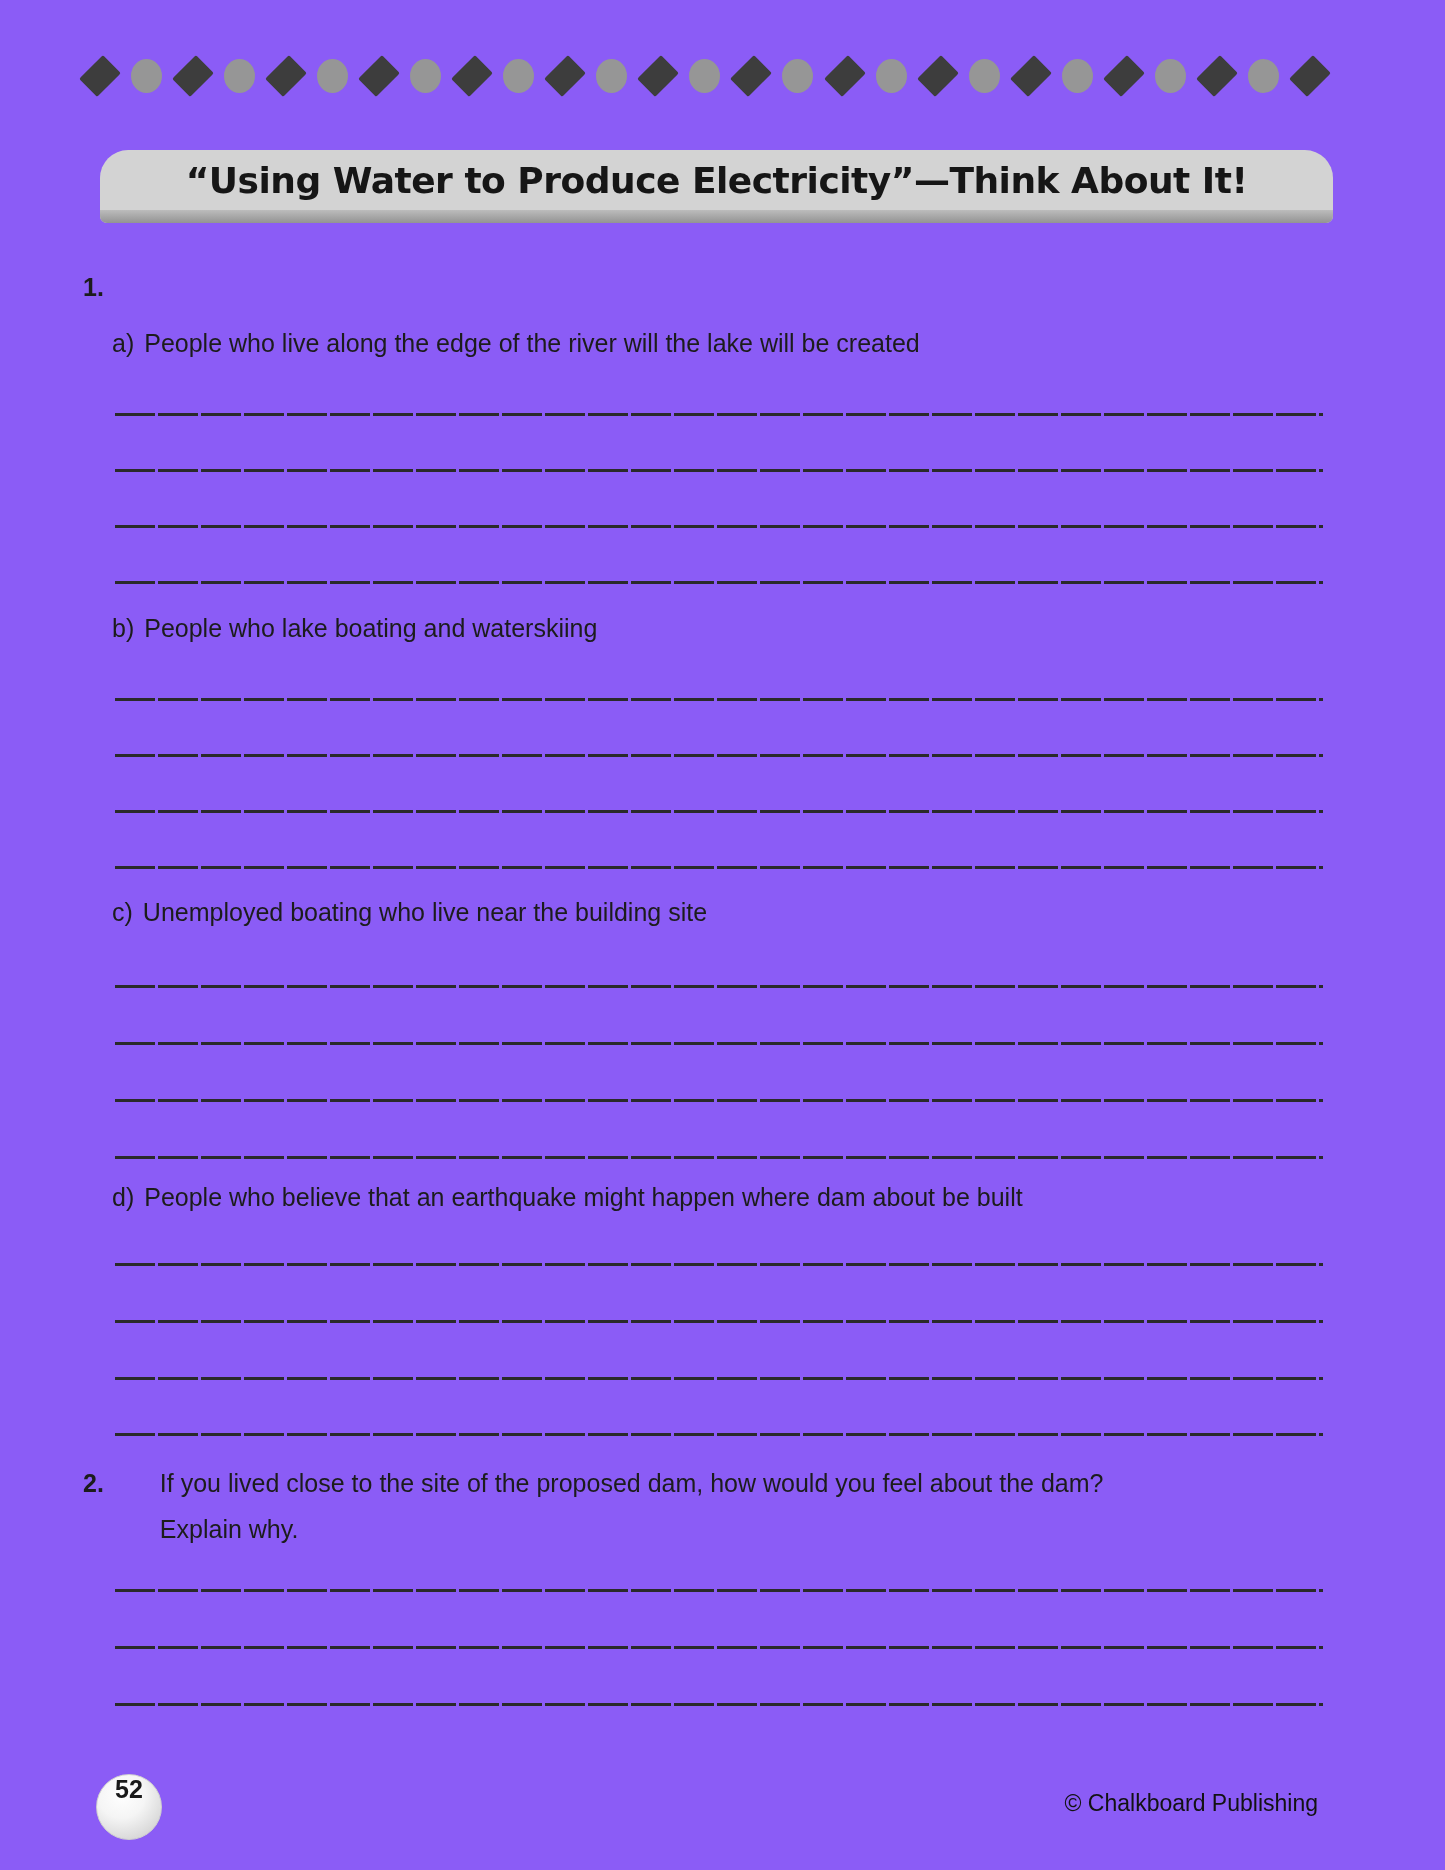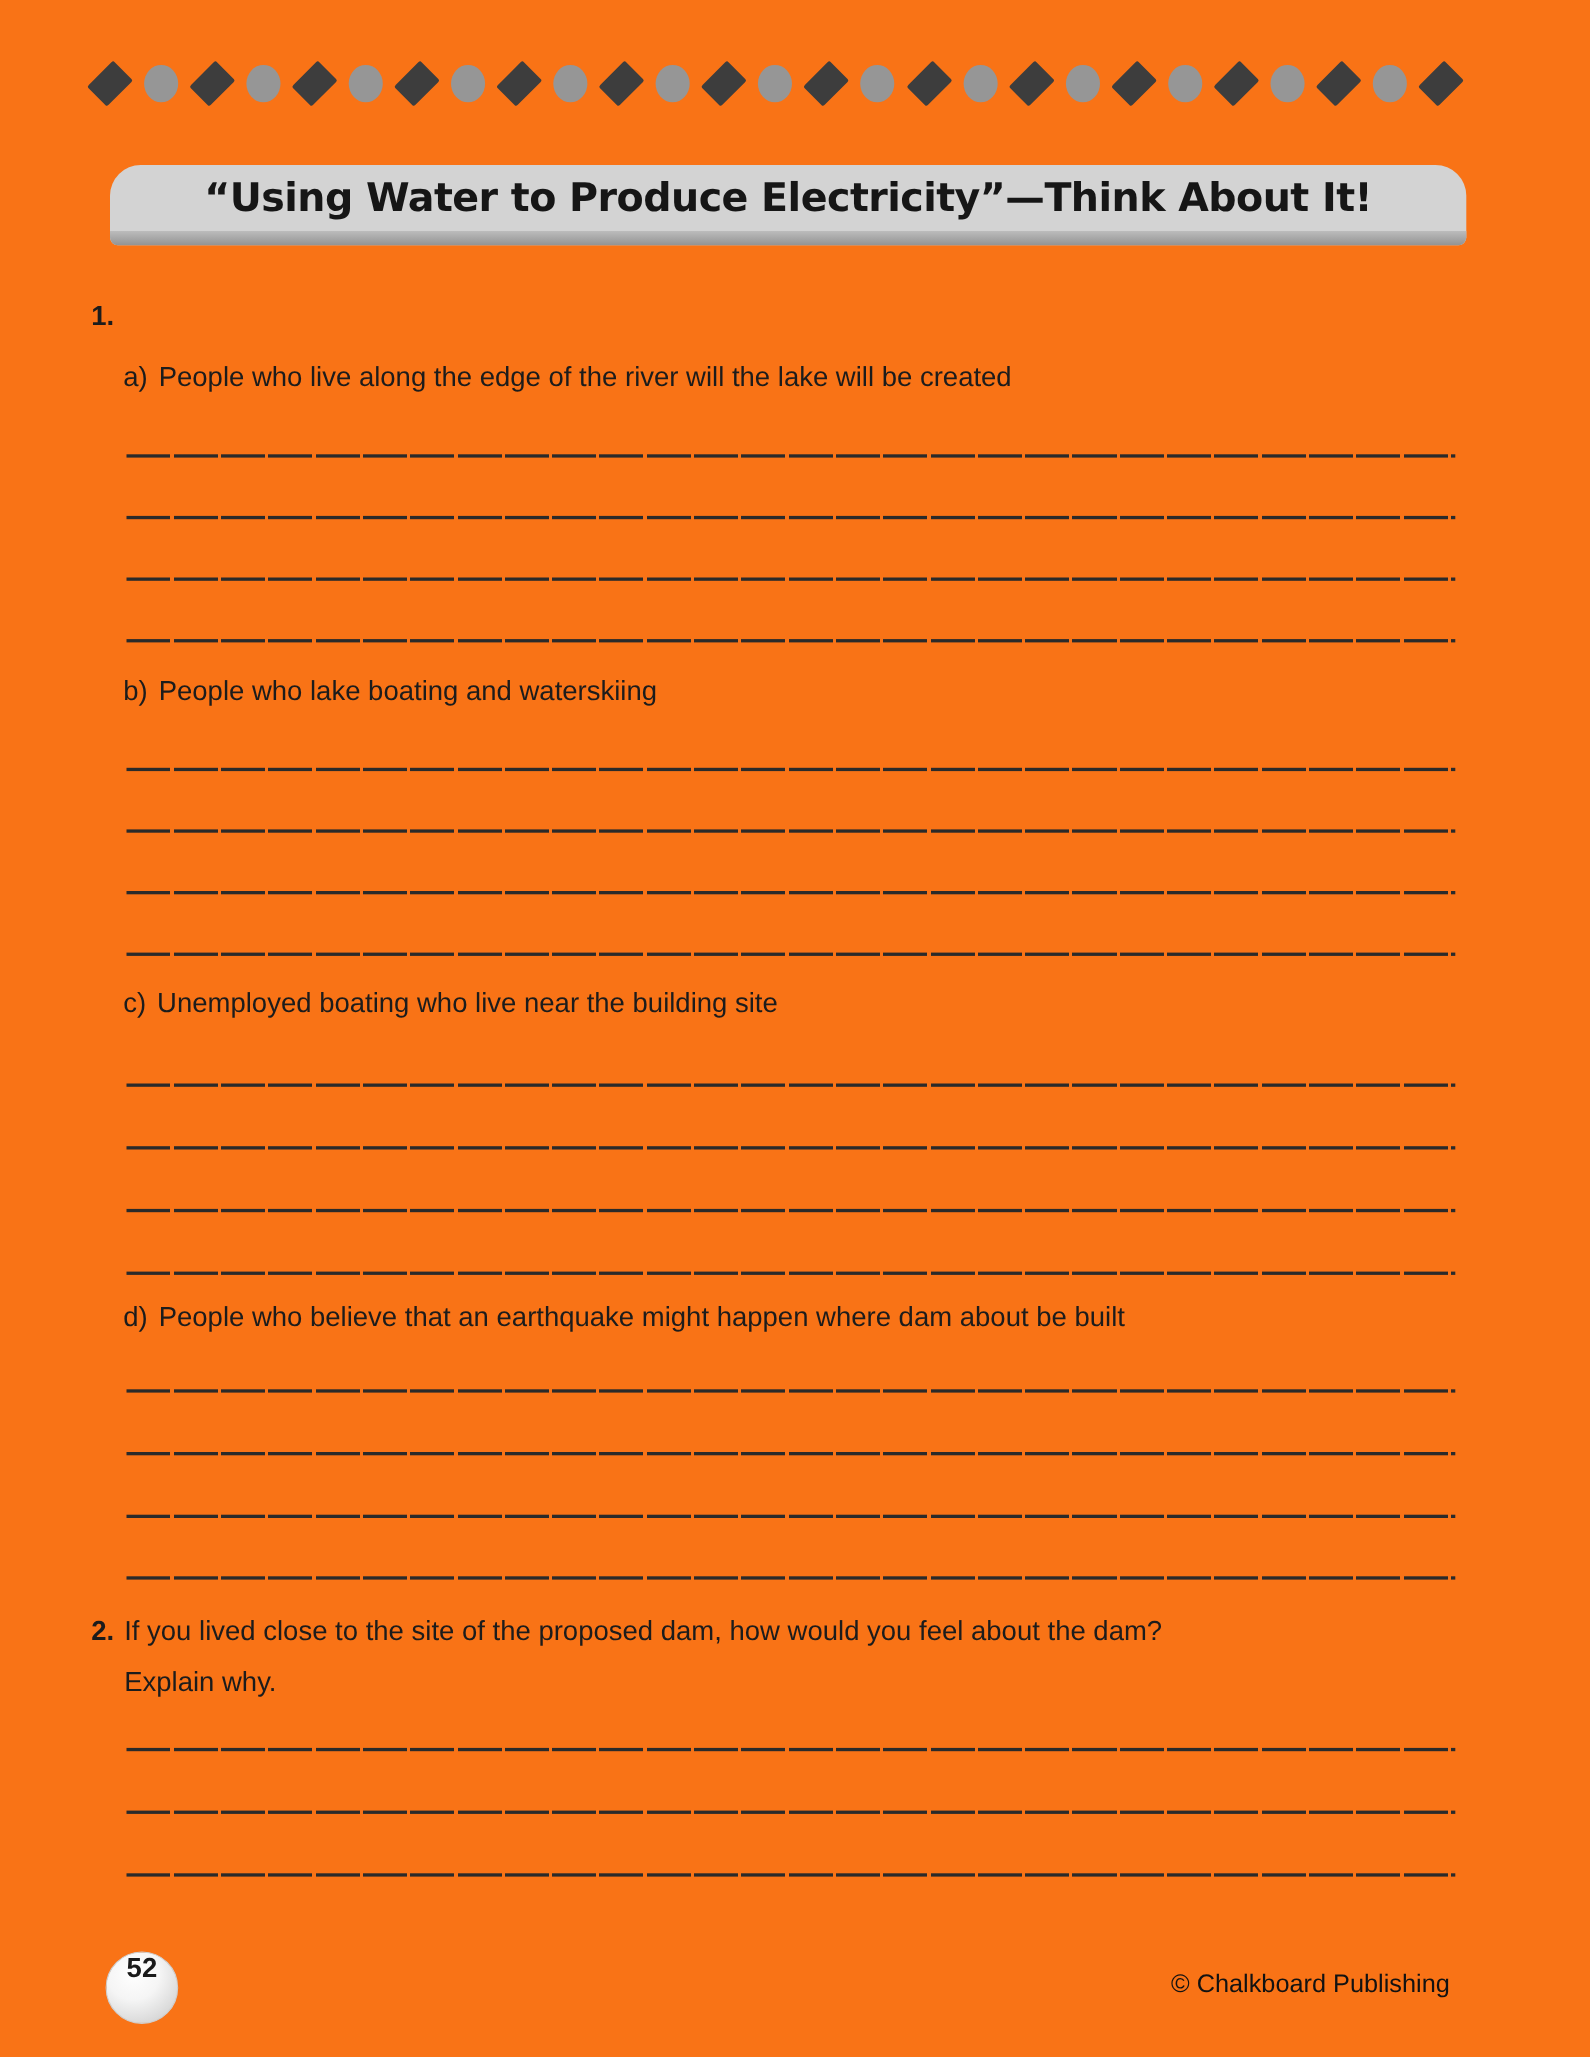--- a/index.html
+++ b/index.html
@@ -1,19 +1,19 @@
 <!DOCTYPE html>
 <html><head>
 <meta charset="utf-8">
 <style>
   html,body{margin:0;padding:0;background:#ffffff;}
   .page{
     position:relative;
     width:1445px;height:1870px;
-    background:#f97316;
+    background:#8b5cf6;
     font-family:"Liberation Sans", sans-serif;
     color:#1c1c1c;
     overflow:hidden;
   }
 
   
   .deco-row{
     position:absolute;left:85px;top:52px;width:1240px;height:48px;
     display:flex;justify-content:space-between;align-items:center;
   }
@@ -48,21 +48,21 @@
   }
 
   
   .q{
     position:absolute;display:flex;gap:9px;
     font-size:25px;line-height:30px;color:#1c1c1c;
   }
   .qnum{font-weight:bold;flex:0 0 auto;}
   #q1{left:83px;top:272px;width:1250px;}
   #q2{left:83px;top:1460px;width:1250px;line-height:46px;}
-  #q2 .qtext{width:960px;}
+  #q2 .qtext{width:960px;margin-left:47px;}
 
   .part{
     position:absolute;left:112px;display:flex;gap:10px;
     font-size:25px;line-height:30px;color:#1c1c1c;
   }
   #part-a{top:328px;}
   #part-b{top:613px;}
   #part-c{top:897px;}
   #part-d{top:1182px;}
 

